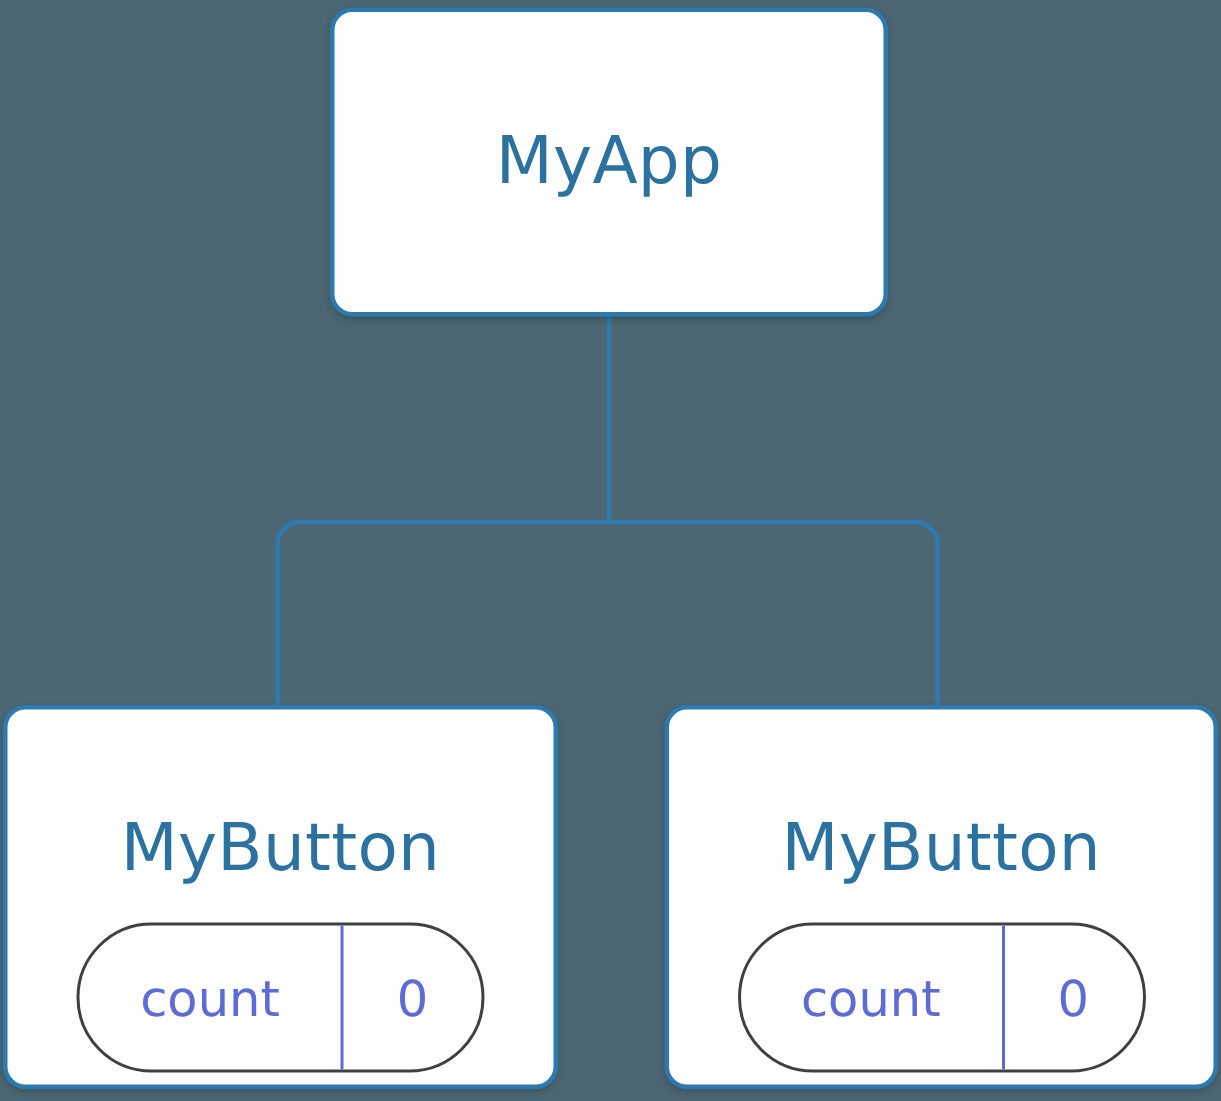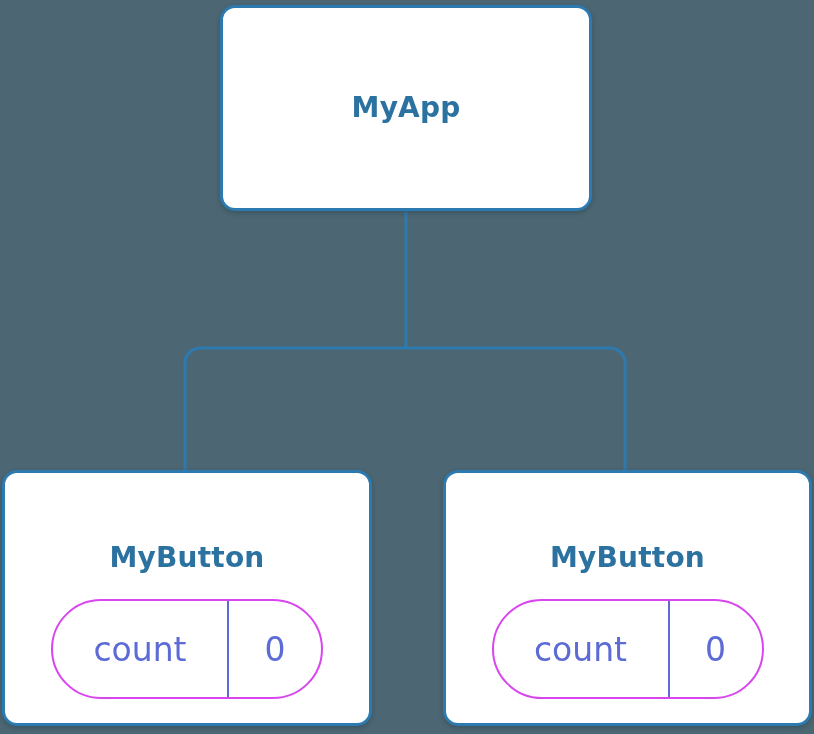--- a/index.html
+++ b/index.html
@@ -55,36 +55,36 @@
     height: 256px;
   }
   .node-child-right {
     left: 443px;
     top: 470px;
     width: 369px;
     height: 256px;
   }
   .node-title {
     color: #2b72a0;
-    font-size: 28px;
-    font-weight: 700;
+    font-size: 44px;
+    font-weight: 400;
     letter-spacing: 0.2px;
     line-height: 1;
     white-space: nowrap;
   }
   .node-child-left .node-title,
   .node-child-right .node-title {
     margin-top: 71px;
   }
   
   .state-pill {
     margin-top: 27px;
     box-sizing: border-box;
     height: 100px;
-    border: 2px solid #d946ef;
+    border: 2px solid #404040;
     border-radius: 50px;
     background: #ffffff;
     display: flex;
     align-items: stretch;
     overflow: hidden;
   }
   .pill-key,
   .pill-val {
     display: flex;
     align-items: center;

